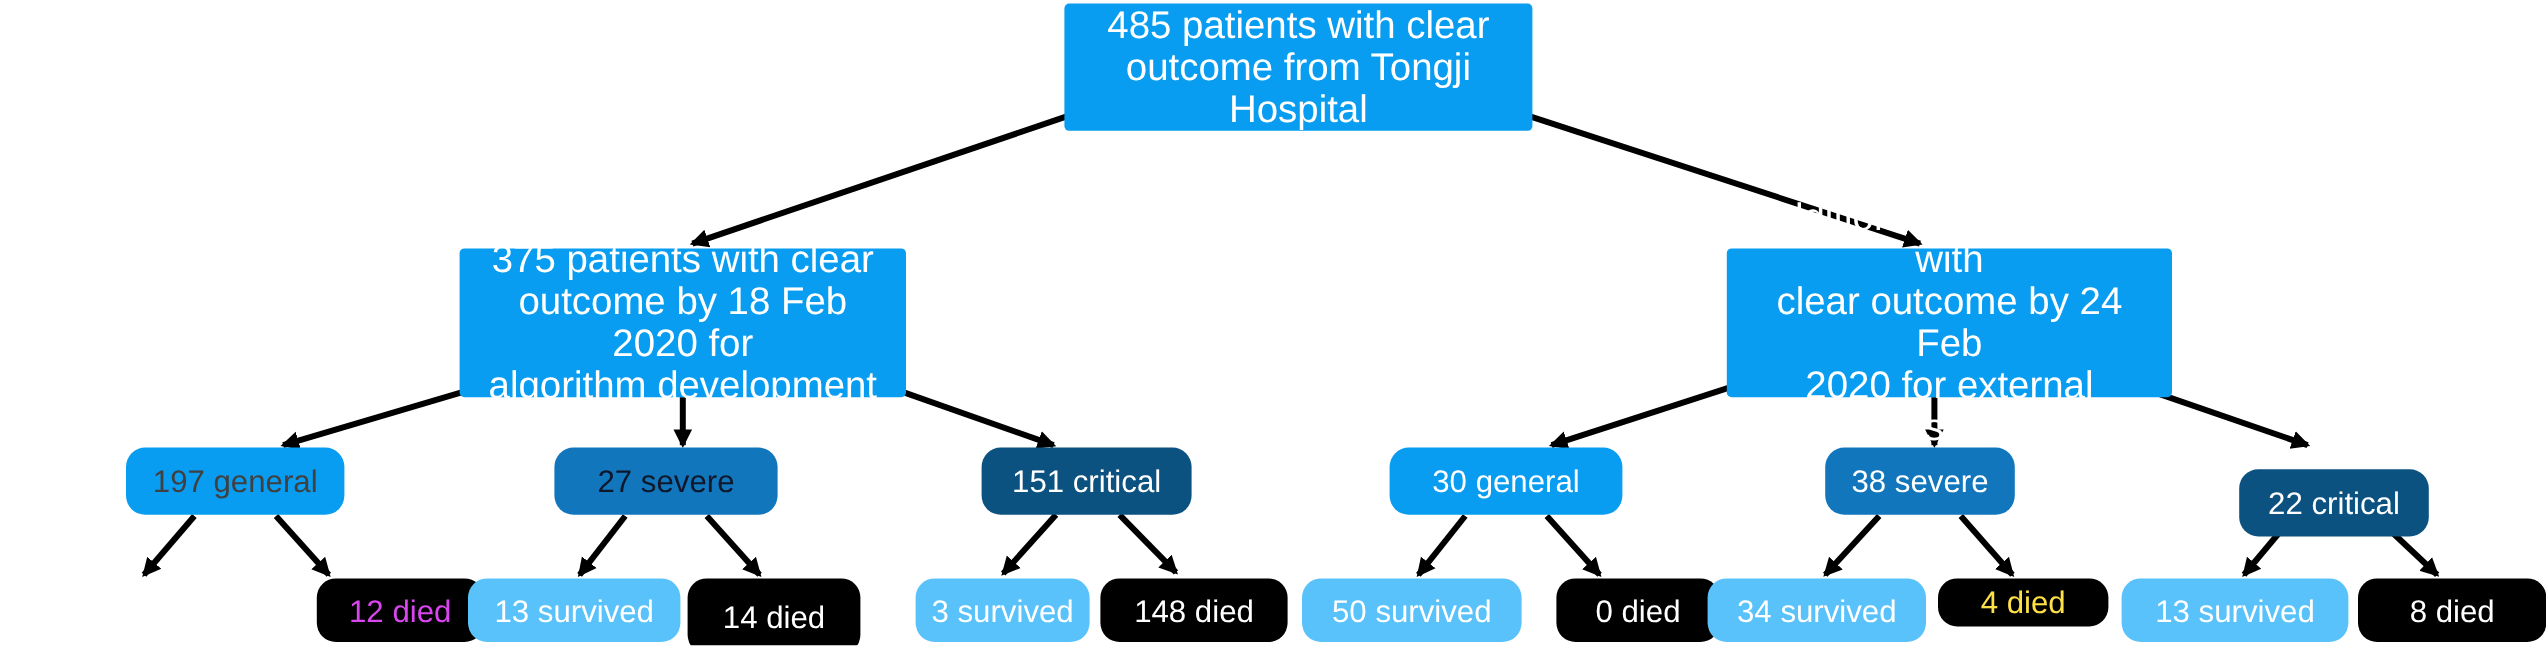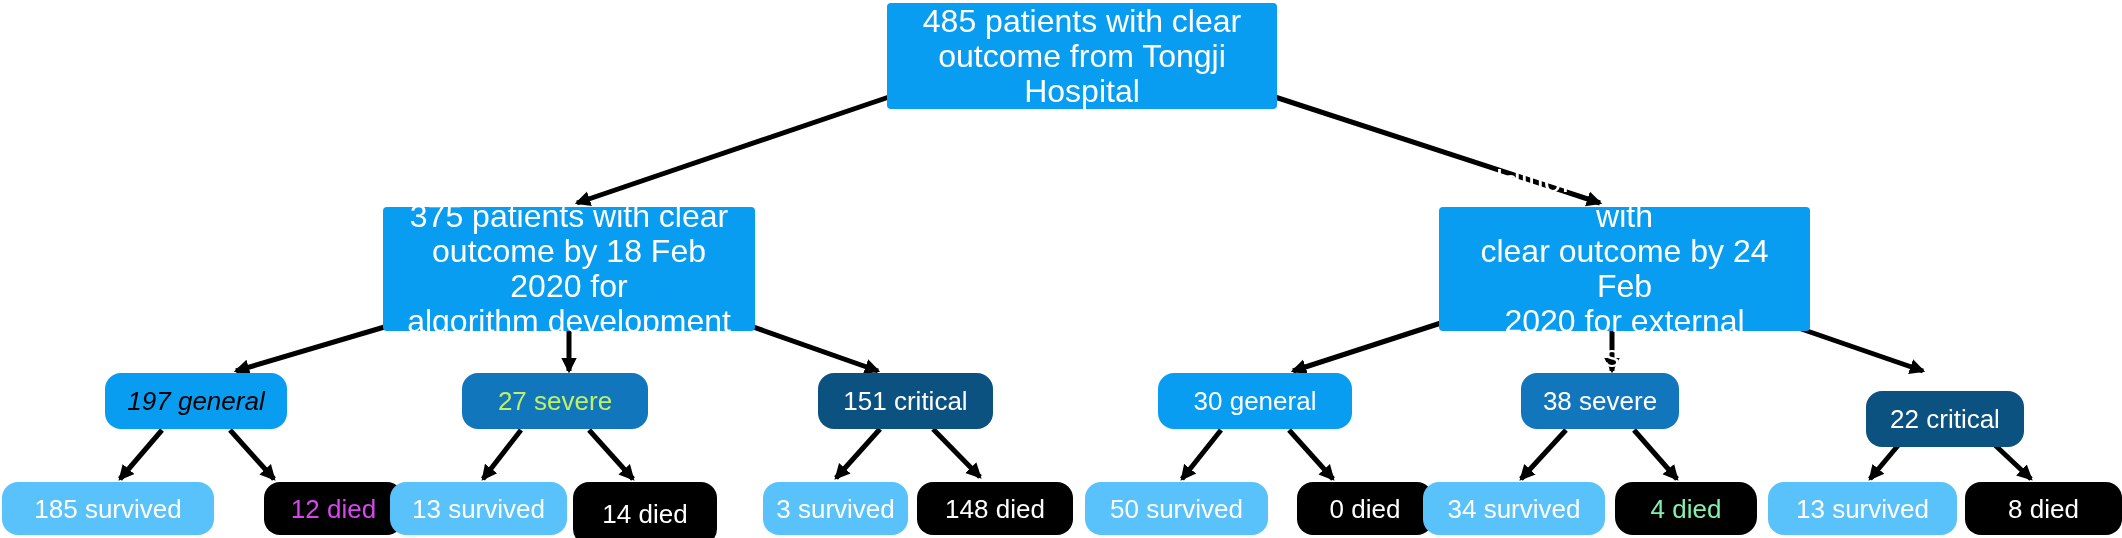--- a/index.html
+++ b/index.html
@@ -91,35 +91,34 @@
 outcome from Tongji
 Hospital</div>
 
   <div class="node big" style="left: 383px; top: 207px; width: 372px; height: 124px; background: rgb(8, 157, 241); color: rgb(255, 255, 255);">375 patients with clear
 outcome by 18 Feb 2020 for
 algorithm development</div>
   <div class="node big" style="left: 1427px; top: 207px; width: 371px; height: 124px; background: rgb(8, 157, 241); color: rgb(255, 255, 255); margin-left: 12px;">Additional 110 patients with
 clear outcome by 24 Feb
 2020 for external testing</div>
 
-  <div class="node small" style="left: 105px; top: 373px; width: 182px; height: 56px; background: rgb(8, 157, 241); color: #000000; font-style: italic;">197 general</div>
-  <div class="node small" style="left: 462px; top: 373px; width: 186px; height: 56px; background: rgb(18, 118, 189); color: #bef264;">27 severe</div>
+  <div class="node small" style="left: 105px; top: 373px; width: 182px; height: 56px; background: rgb(8, 157, 241); color: #404040;">197 general</div>
+  <div class="node small" style="left: 462px; top: 373px; width: 186px; height: 56px; background: rgb(18, 118, 189); color: #0f172a;">27 severe</div>
   <div class="node small" style="left: 818px; top: 373px; width: 175px; height: 56px; background: rgb(12, 82, 128); color: rgb(255, 255, 255);">151 critical</div>
 
   <div class="node small" style="left: 1158px; top: 373px; width: 194px; height: 56px; background: rgb(8, 157, 241); color: rgb(255, 255, 255);">30 general</div>
   <div class="node small" style="left: 1521px; top: 373px; width: 158px; height: 56px; background: rgb(18, 118, 189); color: rgb(255, 255, 255);">38 severe</div>
   <div class="node small" style="left: 1866px; top: 391px; width: 158px; height: 56px; background: rgb(12, 82, 128); color: rgb(255, 255, 255);">22 critical</div>
 
-  <div class="node small" style="left: 2px; top: 482px; width: 212px; height: 53px; background: rgb(90, 194, 250); color: rgb(255, 255, 255);">185 survived</div>
   <div class="node small" style="left: 219px; top: 482px; width: 139px; height: 53px; background: rgb(0, 0, 0); color: #d946ef; margin-left: 45px;">12 died</div>
   <div class="node small" style="left: 390px; top: 482px; width: 177px; height: 53px; background: rgb(90, 194, 250); color: rgb(255, 255, 255);">13 survived</div>
   <div class="node small" style="left: 573px; top: 482px; width: 144px; height: 63px; background: rgb(0, 0, 0); color: rgb(255, 255, 255);">14 died</div>
   <div class="node small" style="left: 763px; top: 482px; width: 145px; height: 53px; background: rgb(90, 194, 250); color: rgb(255, 255, 255);">3 survived</div>
   <div class="node small" style="left: 917px; top: 482px; width: 156px; height: 53px; background: rgb(0, 0, 0); color: rgb(255, 255, 255);">148 died</div>
 
   <div class="node small" style="left: 1085px; top: 482px; width: 183px; height: 53px; background: rgb(90, 194, 250); color: rgb(255, 255, 255);">50 survived</div>
   <div class="node small" style="left: 1277px; top: 482px; width: 136px; height: 53px; background: rgb(0, 0, 0); color: rgb(255, 255, 255); margin-left: 20px;">0 died</div>
   <div class="node small" style="left: 1423px; top: 482px; width: 182px; height: 53px; background: rgb(90, 194, 250); color: rgb(255, 255, 255);">34 survived</div>
-  <div class="node small" style="left: 1615px; top: 482px; width: 142px; height: 53px; background: rgb(0, 0, 0); color: #86efac; border-radius: 18px;">4 died</div>
+  <div class="node small" style="left: 1615px; top: 482px; width: 142px; height: 40px; background: rgb(0, 0, 0); color: #fde047;">4 died</div>
   <div class="node small" style="left: 1768px; top: 482px; width: 189px; height: 53px; background: rgb(90, 194, 250); color: rgb(255, 255, 255);">13 survived</div>
   <div class="node small" style="left: 1965px; top: 482px; width: 157px; height: 53px; background: rgb(0, 0, 0); color: rgb(255, 255, 255);">8 died</div>
 
 </div>
 
 </body></html>

